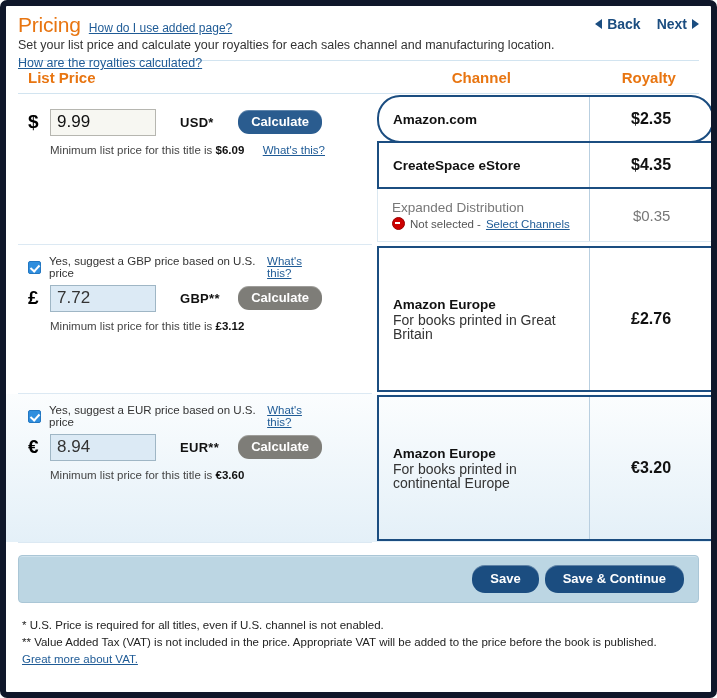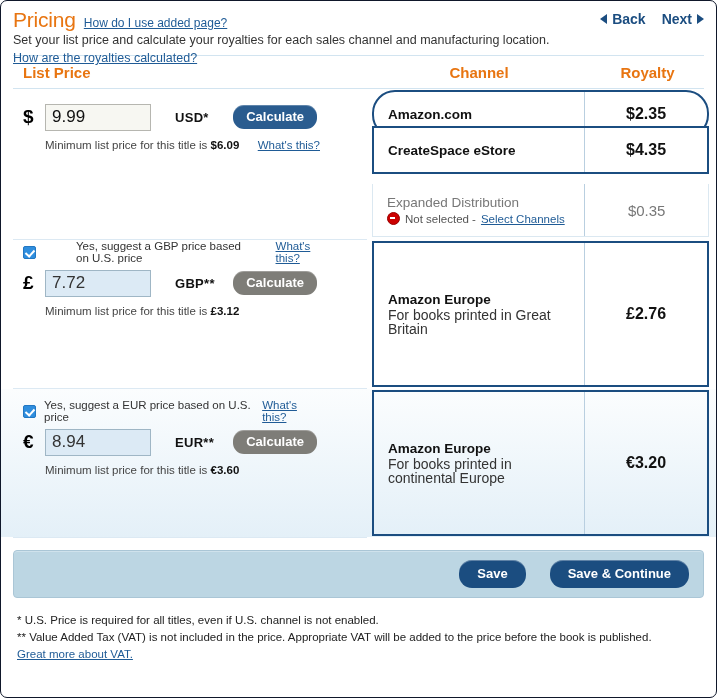--- a/index.html
+++ b/index.html
@@ -14,21 +14,21 @@
     overflow: hidden;
     -webkit-font-smoothing: antialiased;
   }
 
   .page {
     position: relative;
     width: 717px;
     height: 698px;
     box-sizing: border-box;
     background: #ffffff;
-    border: 1px solid #0f172a;
+    border: 6px solid #0f172a;
     border-radius: 7px;
     overflow: hidden;
   }
 
   
   .header {
     position: relative;
     padding: 8px 12px 0 12px;
     height: 54px;
     box-sizing: border-box;
@@ -355,21 +355,21 @@
   .footer-bar {
     margin: 12px 12px 0 12px;
     height: 48px;
     background: #bcd6e3;
     border: 1px solid #aac6d6;
     border-radius: 4px;
     display: flex;
     align-items: center;
     justify-content: flex-end;
     padding-right: 14px;
-    gap: 24px;
+    gap: 6px;
     box-sizing: border-box;
     box-shadow: inset 0 1px 0 #cfe2ec;
   }
   .pill-btn {
     background: #1b4d80;
     color: #fff;
     border: none;
     border-radius: 13px;
     font-size: 13px;
     font-weight: bold;
@@ -455,21 +455,21 @@
         <div class="tbl-box sel-box" style="left:5px;top:1px;width:337px;height:48px;border-radius:23px;">
           <div class="trow" style="height:100%;">
             <div class="tcell-name">
               <span class="ch-title">Amazon.com</span>
             </div>
             <div class="vdiv"></div>
             <div class="tcell-val">$2.35</div>
           </div>
         </div>
 
-        <div class="tbl-box sel-box" style="left:5px;top:37px;width:337px;height:48px;">
+        <div class="tbl-box sel-box" style="left:5px;top:47px;width:337px;height:48px;">
           <div class="trow" style="height:100%;">
             <div class="tcell-name">
               <span class="ch-title">CreateSpace eStore</span>
             </div>
             <div class="vdiv"></div>
             <div class="tcell-val">$4.35</div>
           </div>
         </div>
 
         <div class="tbl-box unsel" style="left:5px;top:95px;width:337px;height:53px;border-top:none;">
@@ -486,21 +486,21 @@
             <div class="tcell-val">$0.35</div>
           </div>
         </div>
       </div>
     </div>
 
     <div class="sep"></div>
 
     <div class="section" style="height:148px;">
       <div class="left-col">
-        <div class="cb-row" style="margin-top:0;gap:32px;">
+        <div class="cb-row" style="margin-top:10px;">
           <span class="cbox"></span>
           <span class="cb-label">Yes, suggest a GBP price based on U.S. price</span>
           <span class="cb-whats">What's this?</span>
         </div>
         <div class="price-line">
           <span class="cur-symbol">£</span>
           <input class="price-input suggest" value="7.72" style="">
           <span class="cur-code">GBP**</span>
           <button class="calc-btn disabled">Calculate</button>
         </div>

